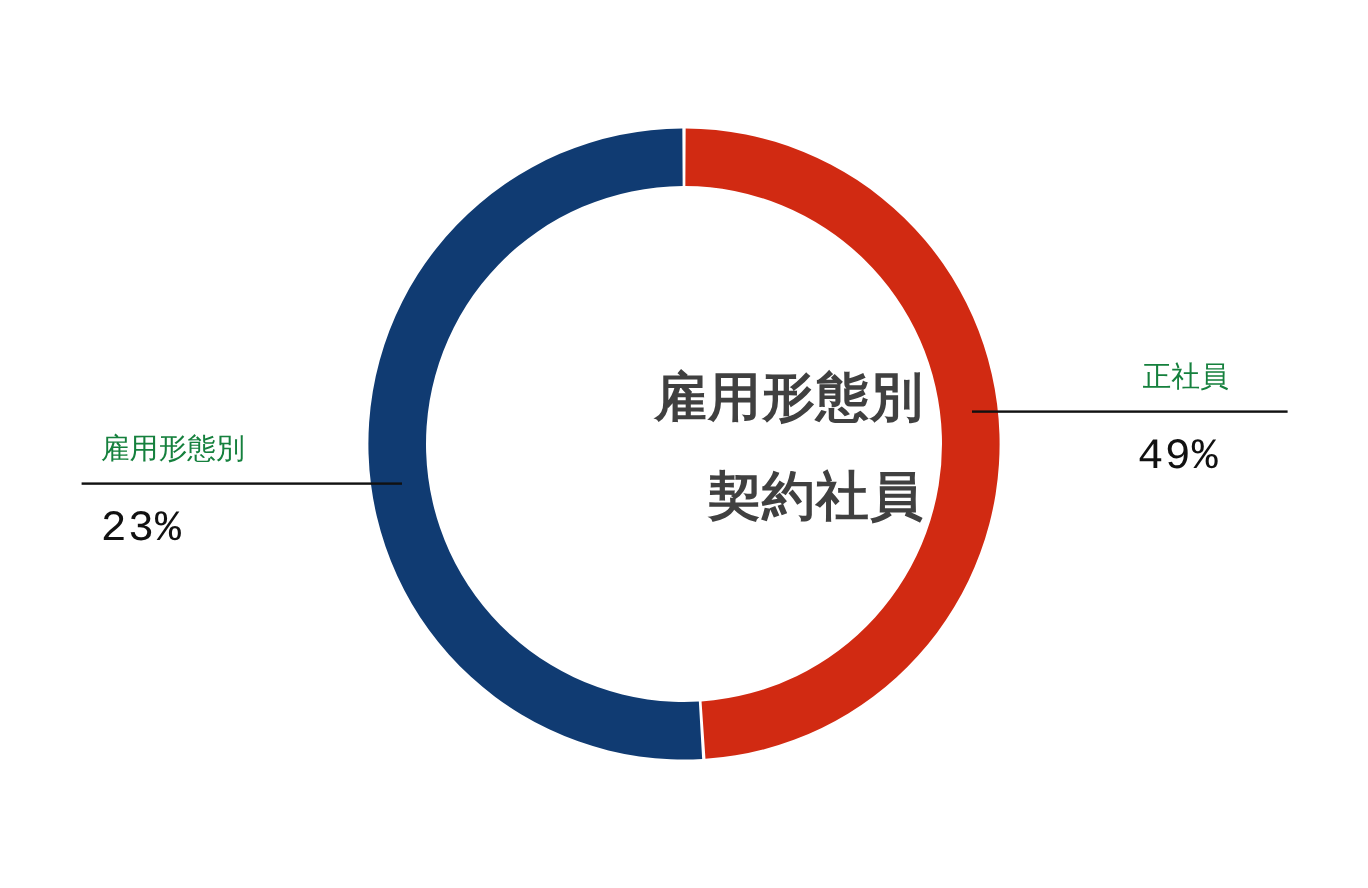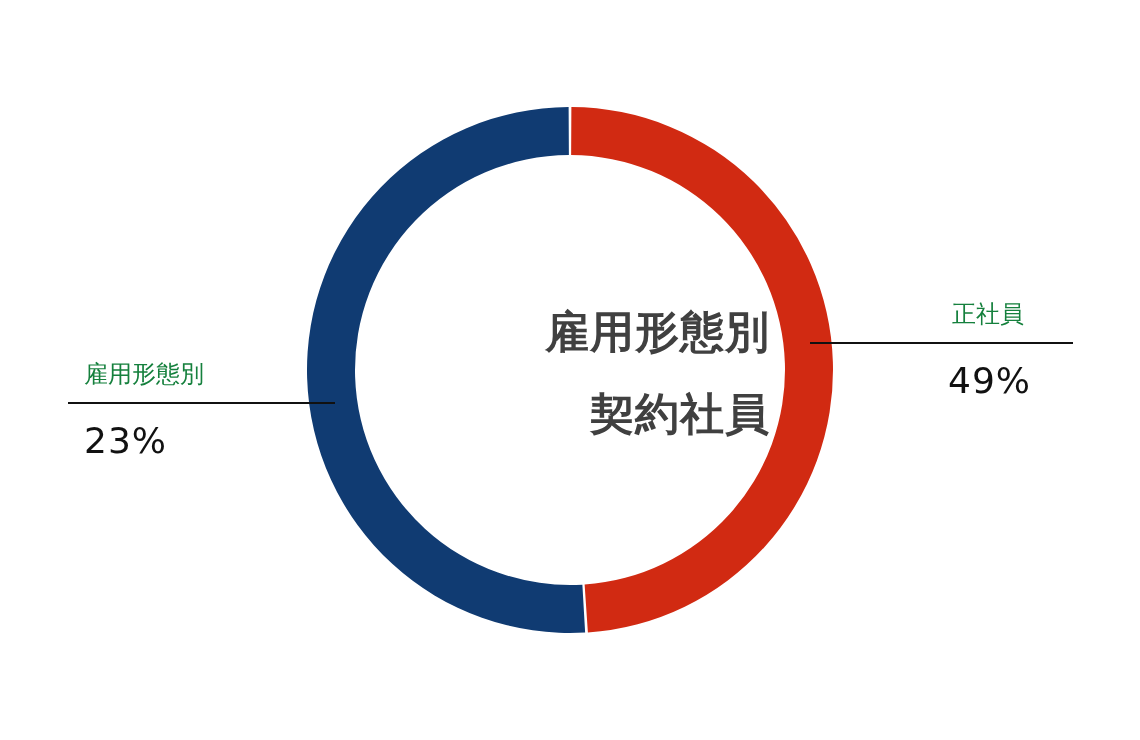--- a/index.html
+++ b/index.html
@@ -2,21 +2,21 @@
 <html><head>
 <meta charset="utf-8">
 <style>
   html, body { margin: 0; padding: 0; background: #ffffff; }
   body { width: 1140px; height: 740px; position: relative; overflow: hidden;
          font-family: "DejaVu Sans", "Liberation Sans", sans-serif; color: #111; }
   #donut { position: absolute; left: 0; top: 0; }
   .center-title { position: absolute; left: 370px; width: 400px; text-align: right;
                   font-weight: bold; font-size: 44px; line-height: 1; color: #404040; letter-spacing: 1px; }
   .label-name { position: absolute; font-size: 24px; color: #15803d; }
-  .label-value { position: absolute; font-size: 36px; color: #111; letter-spacing: 1px; }
+  .label-value { position: absolute; font-size: 36px; color: #111; letter-spacing: 1px; font-family: Liberation Mono, monospace; }
   .leader { position: absolute; height: 2px; background: #111; }
 </style>
 </head>
 <body>
 
 <svg id="donut" width="1140" height="740">
   <g id="slices">
       <path d="M571.3770584876634,107.00360513892679 A263,263 0 0 1 587.8880214449603,632.3909653337641 L584.6232874930283,584.5021199496551 A215,215 0 0 0 571.1257322237552,155.00294716680324 Z" fill="#d12a12"></path>
       <path d="M585.1393390903662,632.5638977694895 A263,263 0 1 1 568.6229415123366,107.00360513892679 L568.8742677762448,155.00294716680324 A215,215 0 1 0 582.3762657963069,584.643490572016 Z" fill="#103b72"></path>
     </g>

